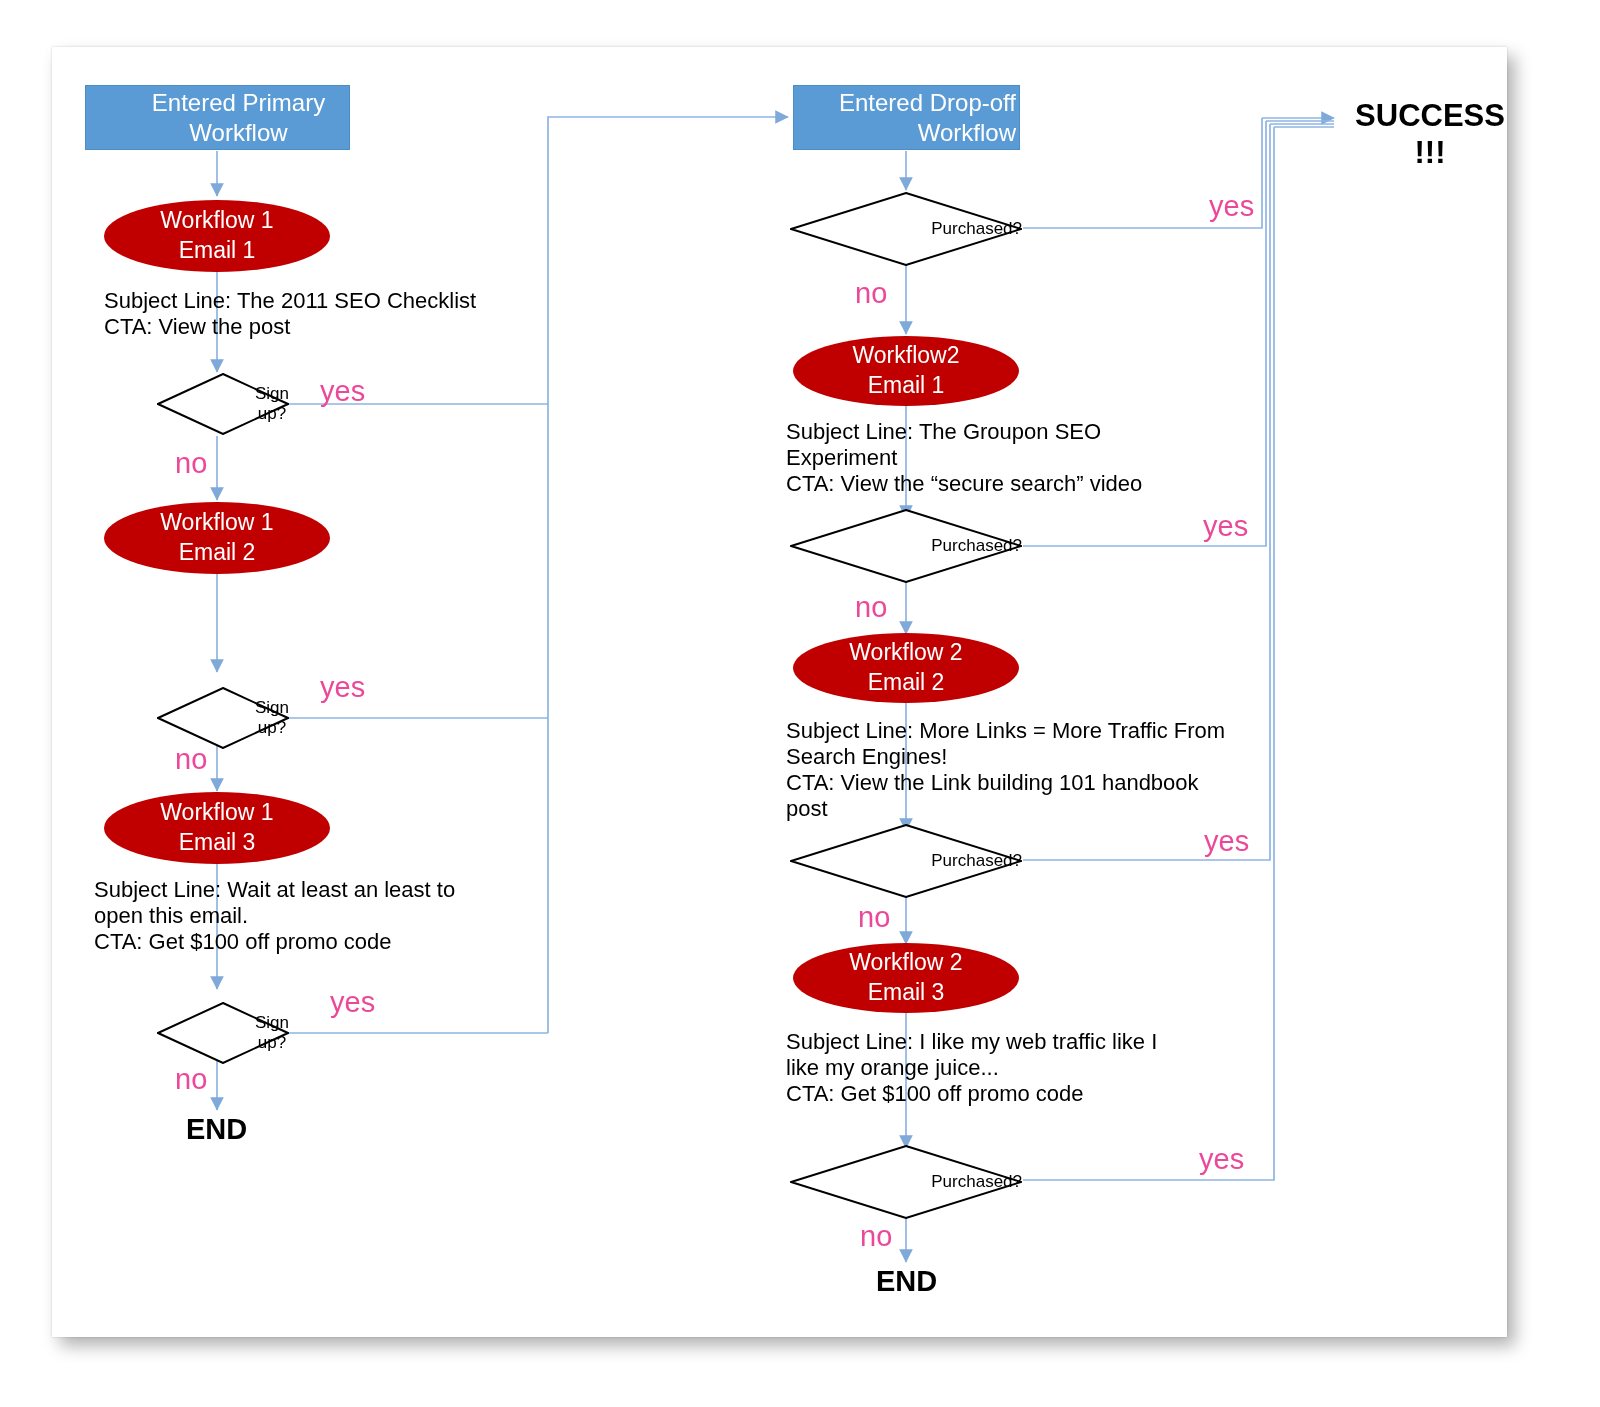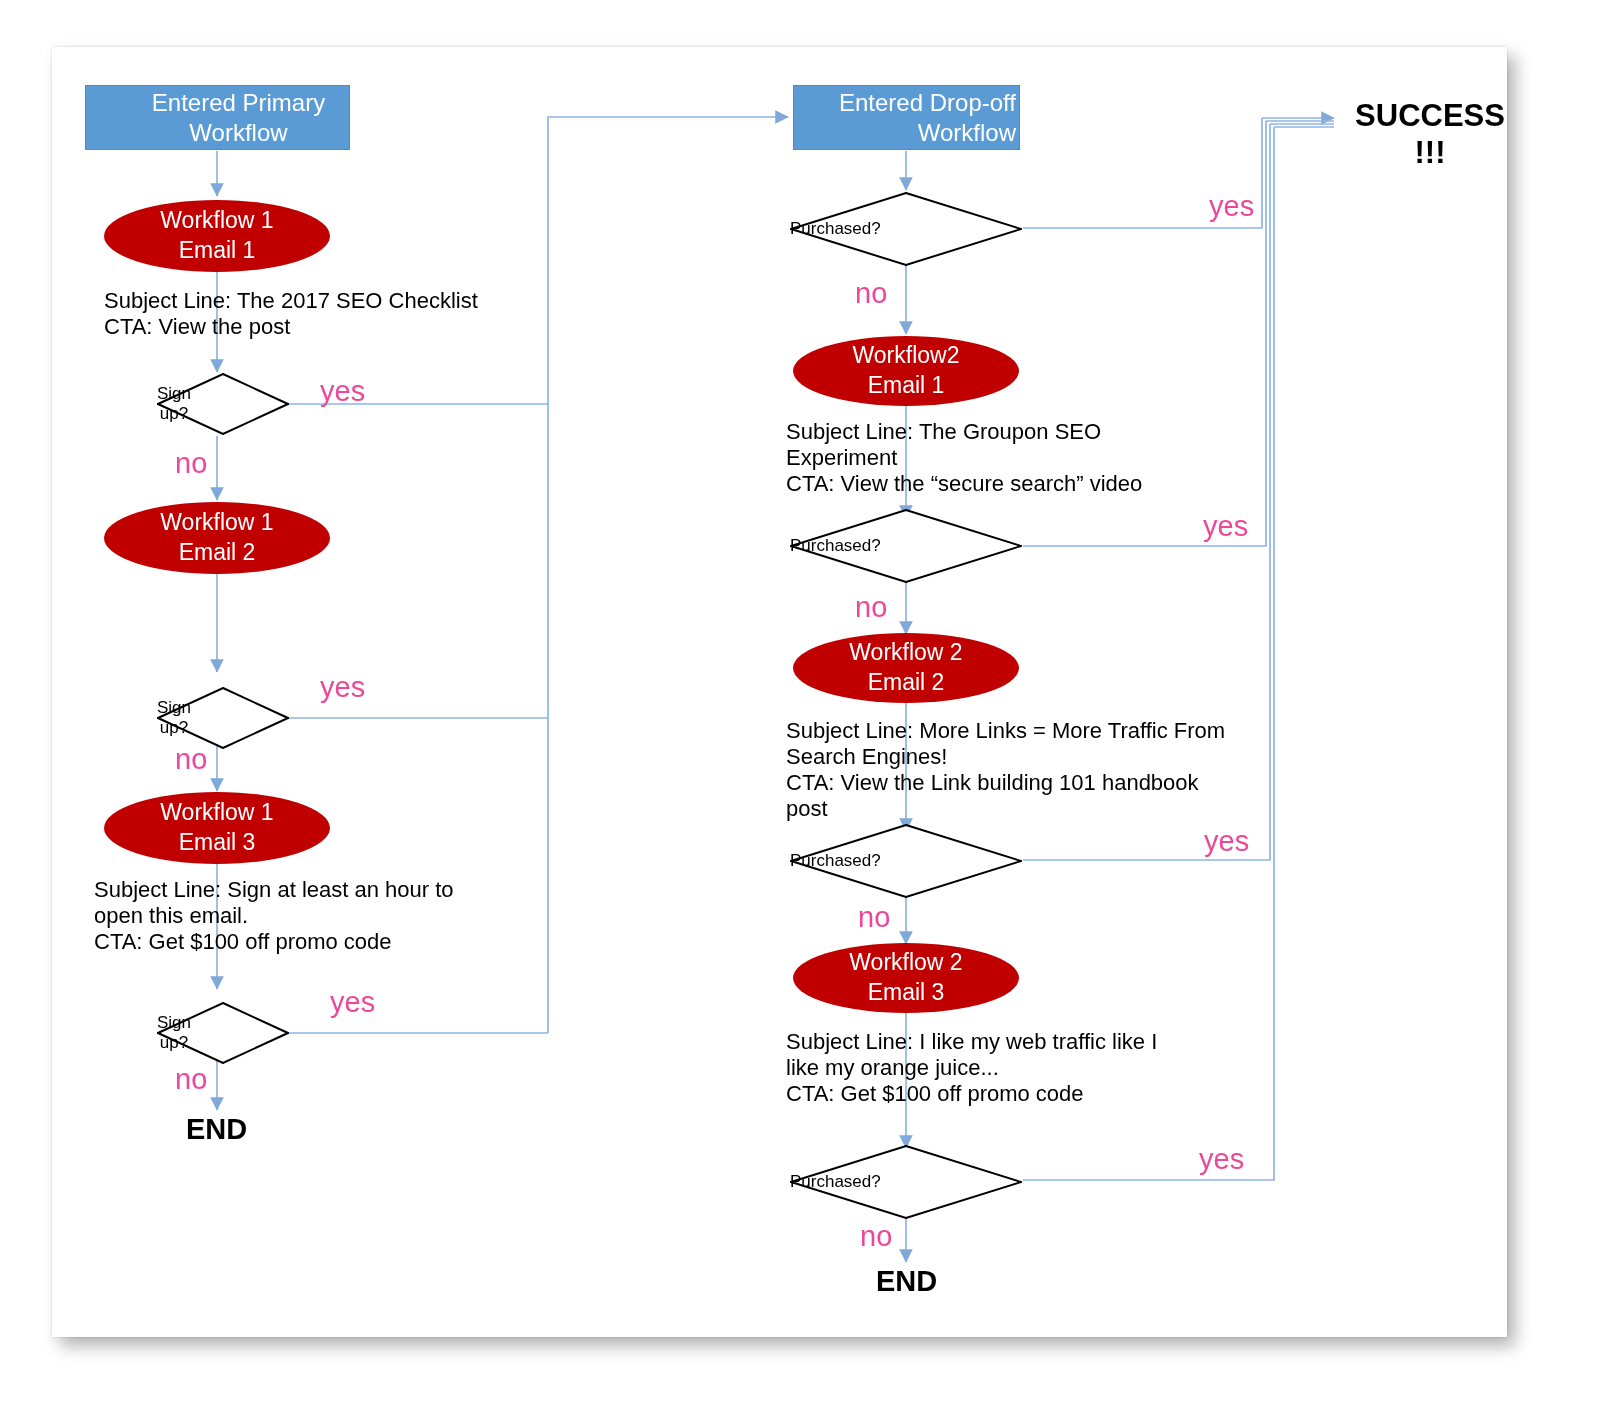--- a/index.html
+++ b/index.html
@@ -58,21 +58,21 @@
     justify-content: center;
     text-align: center;
     line-height: 1.3;
     font-size: 23px;
     box-sizing: border-box;
   }
   .diamond {
     position: absolute;
     display: flex;
     align-items: center;
-    justify-content: flex-start;
+    justify-content: flex-end;
   }
   .diamond .dshape {
     position: absolute;
     left: 0; top: 0;
     width: 100%;
     height: 100%;
   }
   .diamond .dlabel {
     position: relative;
     z-index: 2;
@@ -164,21 +164,21 @@
   <div class="proc" style="left:85px; top:85px; width:265px; height:65px;">
     <span style="white-space:pre-line;">Entered Primary
 Workflow</span>
   </div>
 
   <div class="ellipse" style="left:104px; top:200px; width:226px; height:72px;">
     <span style="white-space:pre-line;">Workflow 1
 Email 1</span>
   </div>
 
-  <div class="note" style="left:104px; top:288px; width:420px;">Subject Line: The 2017 SEO Checklist
+  <div class="note" style="left:104px; top:288px; width:420px;">Subject Line: The 2011 SEO Checklist
 CTA: View the post</div>
 
   <div class="diamond small" style="left:157px; top:373px; width:132px; height:62px;">
     <svg class="dshape" viewBox="0 0 132 62" preserveAspectRatio="none">
       <polygon points="66,1 131,31 66,61 1,31" fill="#ffffff" stroke="#000000" stroke-width="2"></polygon>
     </svg>
     <span class="dlabel" style="white-space:pre-line;">Sign
 up?</span>
   </div>
   <div class="branch" style="left:320px; top:377px;">yes</div>
@@ -198,21 +198,21 @@
 up?</span>
   </div>
   <div class="branch" style="left:320px; top:673px;">yes</div>
   <div class="branch" style="left:175px; top:745px;">no</div>
 
   <div class="ellipse" style="left:104px; top:792px; width:226px; height:72px;">
     <span style="white-space:pre-line;">Workflow 1
 Email 3</span>
   </div>
 
-  <div class="note" style="left:94px; top:877px; width:470px;">Subject Line: Sign at least an hour to
+  <div class="note" style="left:94px; top:877px; width:470px;">Subject Line: Wait at least an least to
 open this email.
 CTA: Get $100 off promo code</div>
 
   <div class="diamond small" style="left:157px; top:1002px; width:132px; height:62px;">
     <svg class="dshape" viewBox="0 0 132 62" preserveAspectRatio="none">
       <polygon points="66,1 131,31 66,61 1,31" fill="#ffffff" stroke="#000000" stroke-width="2"></polygon>
     </svg>
     <span class="dlabel" style="white-space:pre-line;">Sign
 up?</span>
   </div>

